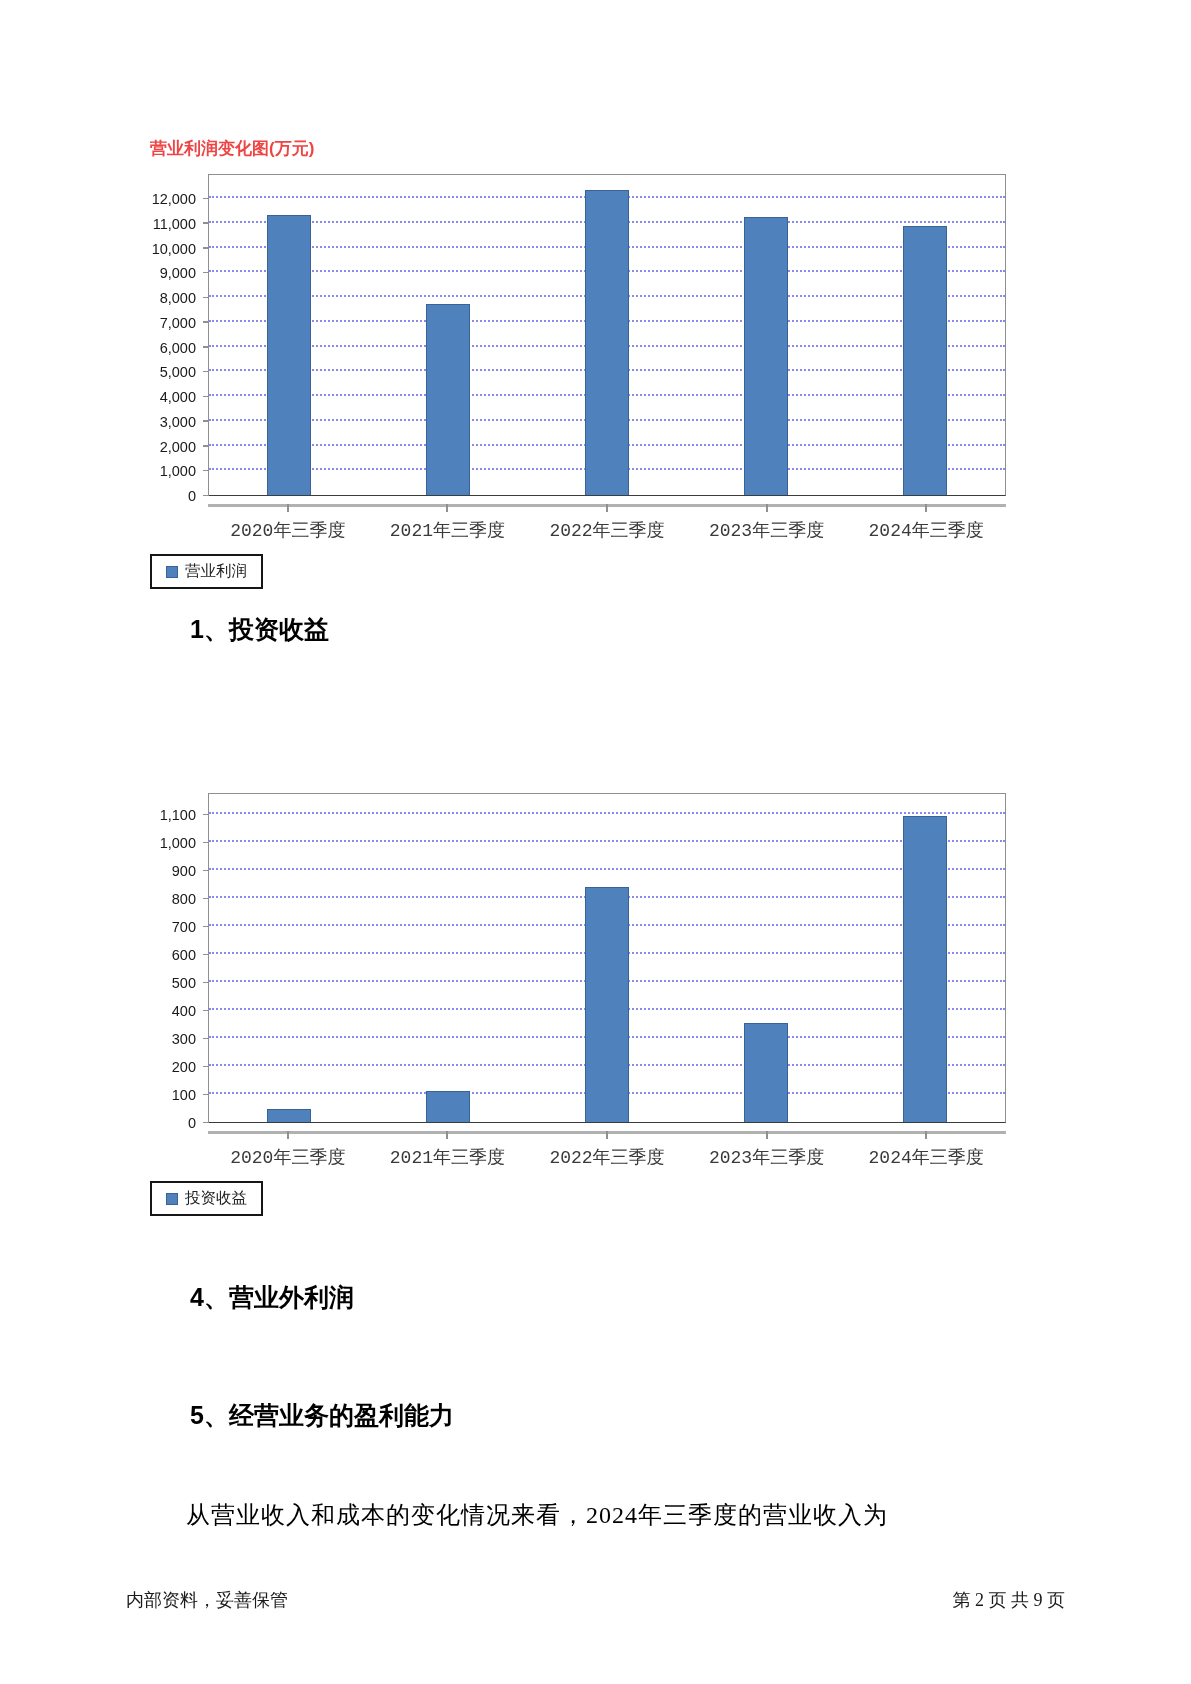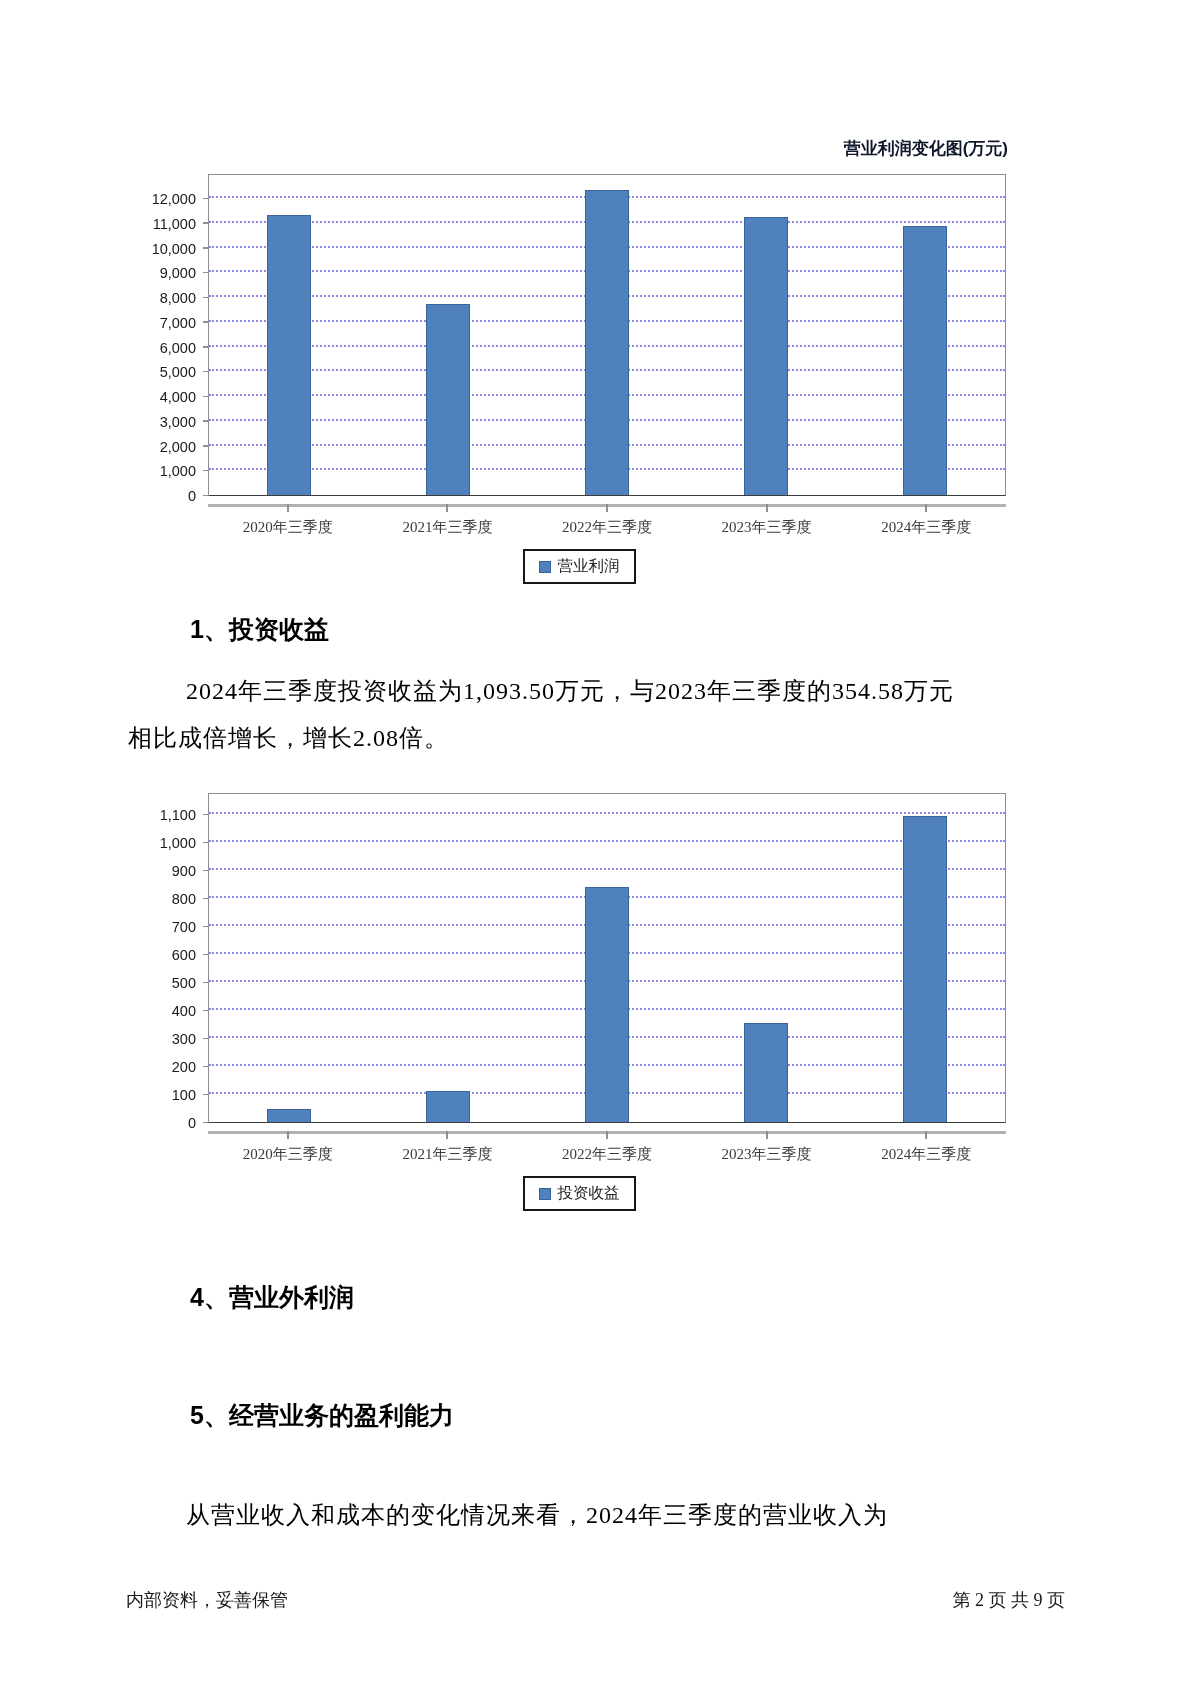--- a/index.html
+++ b/index.html
@@ -14,25 +14,25 @@
     color: #000;
     overflow: hidden;
   }
 
   
   .chart { position: absolute; left: 150px; width: 858px; }
   #chart1 { top: 138px; }
   #chart2 { top: 793px; }
 
   .chart-title {
-    text-align: right;
+    text-align: left;
     font-family: "Liberation Sans", sans-serif;
     font-weight: bold;
     font-size: 17px;
-    color: #0f172a;
+    color: #ef4444;
     height: 22px;
     line-height: 22px;
     margin-bottom: 14px;
   }
   .plot-row { position: relative; }
   .ylabels { position: absolute; left: 0; top: 0; bottom: 0; width: 52px; }
   .ylabel {
     position: absolute;
     right: 6px;
     height: 18px;
@@ -70,26 +70,26 @@
     border-top: 3px solid #b1b1b1;
   }
   .xtick {
     position: absolute; top: -3px; width: 2px; height: 8px;
     background: #909090; transform: translateX(-50%);
   }
   .xlabels { display: flex; margin: 6px 2px 0 58px; }
   .xlabel {
     flex: 1 1 0;
     text-align: center;
-    font-family: Liberation Serif, serif;
-    font-size: 15px;
+    font-family: Liberation Mono, monospace;
+    font-size: 18px;
     color: #3a3a3a;
     white-space: nowrap;
   }
-  .legend-row { display: flex; justify-content: center; margin-top: 12px; }
+  .legend-row { display: flex; margin-top: 12px; }
   .legend {
     display: flex; align-items: center; gap: 7px;
     border: 2px solid #161616;
     background: #ffffff;
     padding: 5px 14px;
     font-family: "Liberation Sans", sans-serif;
     font-size: 15.5px;
     color: #222;
   }
   .legend-swatch {
@@ -208,21 +208,20 @@
       </div>
     <div class="legend-row">
       <div class="legend">
         <span class="legend-swatch" style="background: rgb(79, 129, 189);"></span>
         <span class="legend-label">营业利润</span>
       </div>
     </div>
   </section>
 
   <h2 class="heading" id="sec3-h">1、投资收益</h2>
-  <p class="para" id="sec3-p">2024年三季度投资收益为1,093.50万元，与2023年三季度的354.58万元相比成倍增长，增长2.08倍。</p>
 
   <section class="chart" id="chart2">
     <div class="plot-row" style="height:330px">
       <div class="ylabels">
           <div class="ylabel" style="bottom: -9px;">0</div>
           <div class="ylabel" style="bottom: 19px;">100</div>
           <div class="ylabel" style="bottom: 47px;">200</div>
           <div class="ylabel" style="bottom: 75px;">300</div>
           <div class="ylabel" style="bottom: 103px;">400</div>
           <div class="ylabel" style="bottom: 131px;">500</div>

